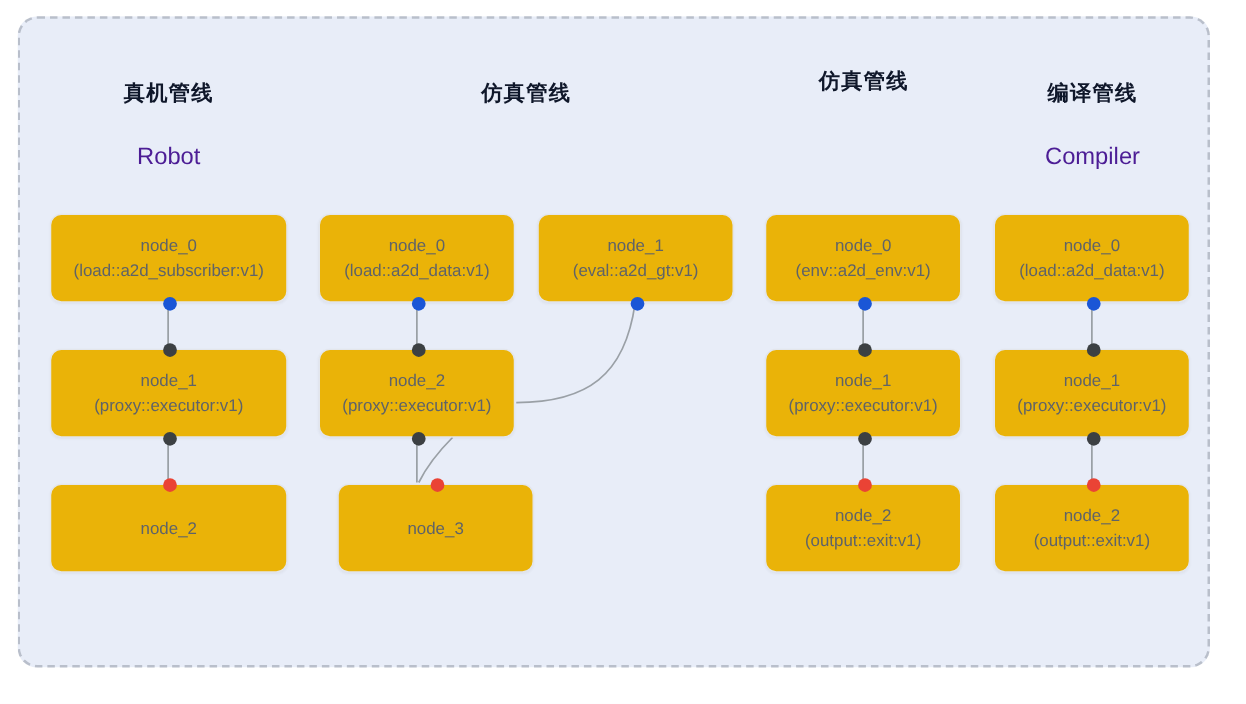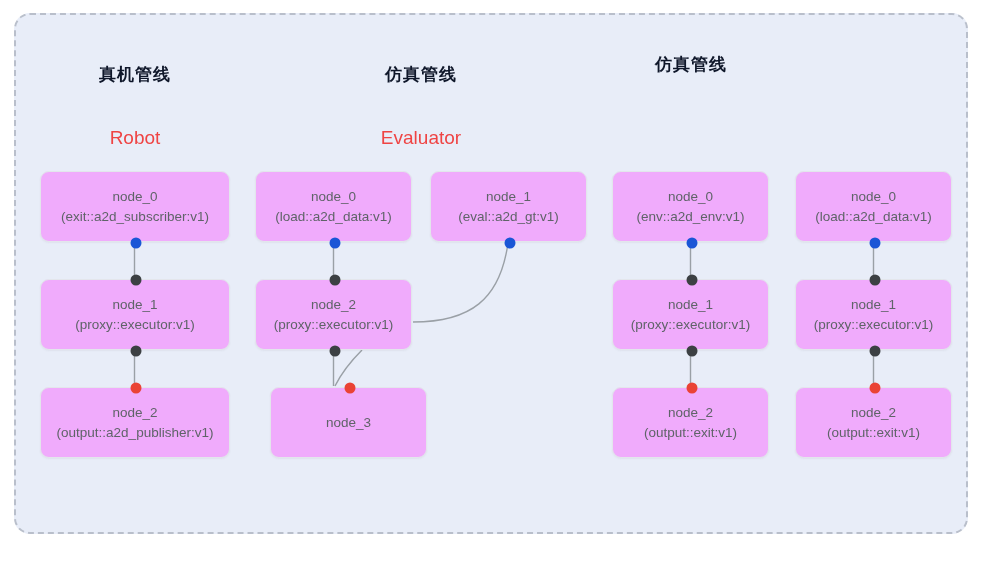--- a/index.html
+++ b/index.html
@@ -34,28 +34,28 @@
   }
   .col-title{
     font-size:17px;
     font-weight:bold;
     color:#0f172a;
     letter-spacing:1px;
     white-space:nowrap;
   }
   .col-sub{
     font-size:19px;
-    color:#ef4444;
-    white-space:nowrap;
-    margin-top:41px;
+    color:#4c1d95;
+    white-space:nowrap;
+    margin-top:29px;
   }
   .node-box{
     position:absolute;
     box-sizing:border-box;
-    background:#f0abfc;
+    background:#eab308;
     border:1px solid #e3e6ec;
     border-radius:9px;
     display:flex;
     flex-direction:column;
     align-items:center;
     justify-content:center;
     box-shadow:0 1px 2px rgba(60,64,67,0.06);
   }
   .node-name{
     font-size:13.5px;
@@ -112,40 +112,38 @@
 
   <div class="columns">
 
     <div class="col-head" style="left:35px;top:63px;">
       <div class="col-title">真机管线</div>
       <div class="col-sub">Robot</div>
     </div>
 
     <div class="node-box" style="left:40px;top:171px;width:190px;height:71px;">
       <div class="node-name">node_0</div>
-      <div class="node-type">(exit::a2d_subscriber:v1)</div>
+      <div class="node-type">(load::a2d_subscriber:v1)</div>
       <div class="port port-out-blue" style="left:95px;top:71px;"></div>
     </div>
 
     <div class="node-box" style="left:40px;top:279px;width:190px;height:71px;">
       <div class="node-name">node_1</div>
       <div class="node-type">(proxy::executor:v1)</div>
       <div class="port port-in" style="left:95px;top:0px;"></div>
       <div class="port port-in" style="left:95px;top:71px;"></div>
     </div>
 
     <div class="node-box" style="left:40px;top:387px;width:190px;height:71px;">
       <div class="node-name">node_2</div>
-      <div class="node-type">(output::a2d_publisher:v1)</div>
       <div class="port port-out-red" style="left:95px;top:0px;"></div>
     </div>
 
     <div class="col-head" style="left:321px;top:63px;">
       <div class="col-title">仿真管线</div>
-      <div class="col-sub">Evaluator</div>
     </div>
 
     <div class="node-box" style="left:255px;top:171px;width:157px;height:71px;">
       <div class="node-name">node_0</div>
       <div class="node-type">(load::a2d_data:v1)</div>
       <div class="port port-out-blue" style="left:78.5px;top:71px;"></div>
     </div>
 
     <div class="node-box" style="left:430px;top:171px;width:157px;height:71px;">
       <div class="node-name">node_1</div>
@@ -181,20 +179,24 @@
       <div class="port port-in" style="left:78.5px;top:0px;"></div>
       <div class="port port-in" style="left:78.5px;top:71px;"></div>
     </div>
 
     <div class="node-box" style="left:612px;top:387px;width:157px;height:71px;">
       <div class="node-name">node_2</div>
       <div class="node-type">(output::exit:v1)</div>
       <div class="port port-out-red" style="left:78.5px;top:0px;"></div>
     </div>
 
+    <div class="col-head" style="left:774px;top:63px;">
+      <div class="col-title">编译管线</div>
+      <div class="col-sub">Compiler</div>
+    </div>
 
     <div class="node-box" style="left:795px;top:171px;width:157px;height:71px;">
       <div class="node-name">node_0</div>
       <div class="node-type">(load::a2d_data:v1)</div>
       <div class="port port-out-blue" style="left:78.5px;top:71px;"></div>
     </div>
 
     <div class="node-box" style="left:795px;top:279px;width:157px;height:71px;">
       <div class="node-name">node_1</div>
       <div class="node-type">(proxy::executor:v1)</div>

